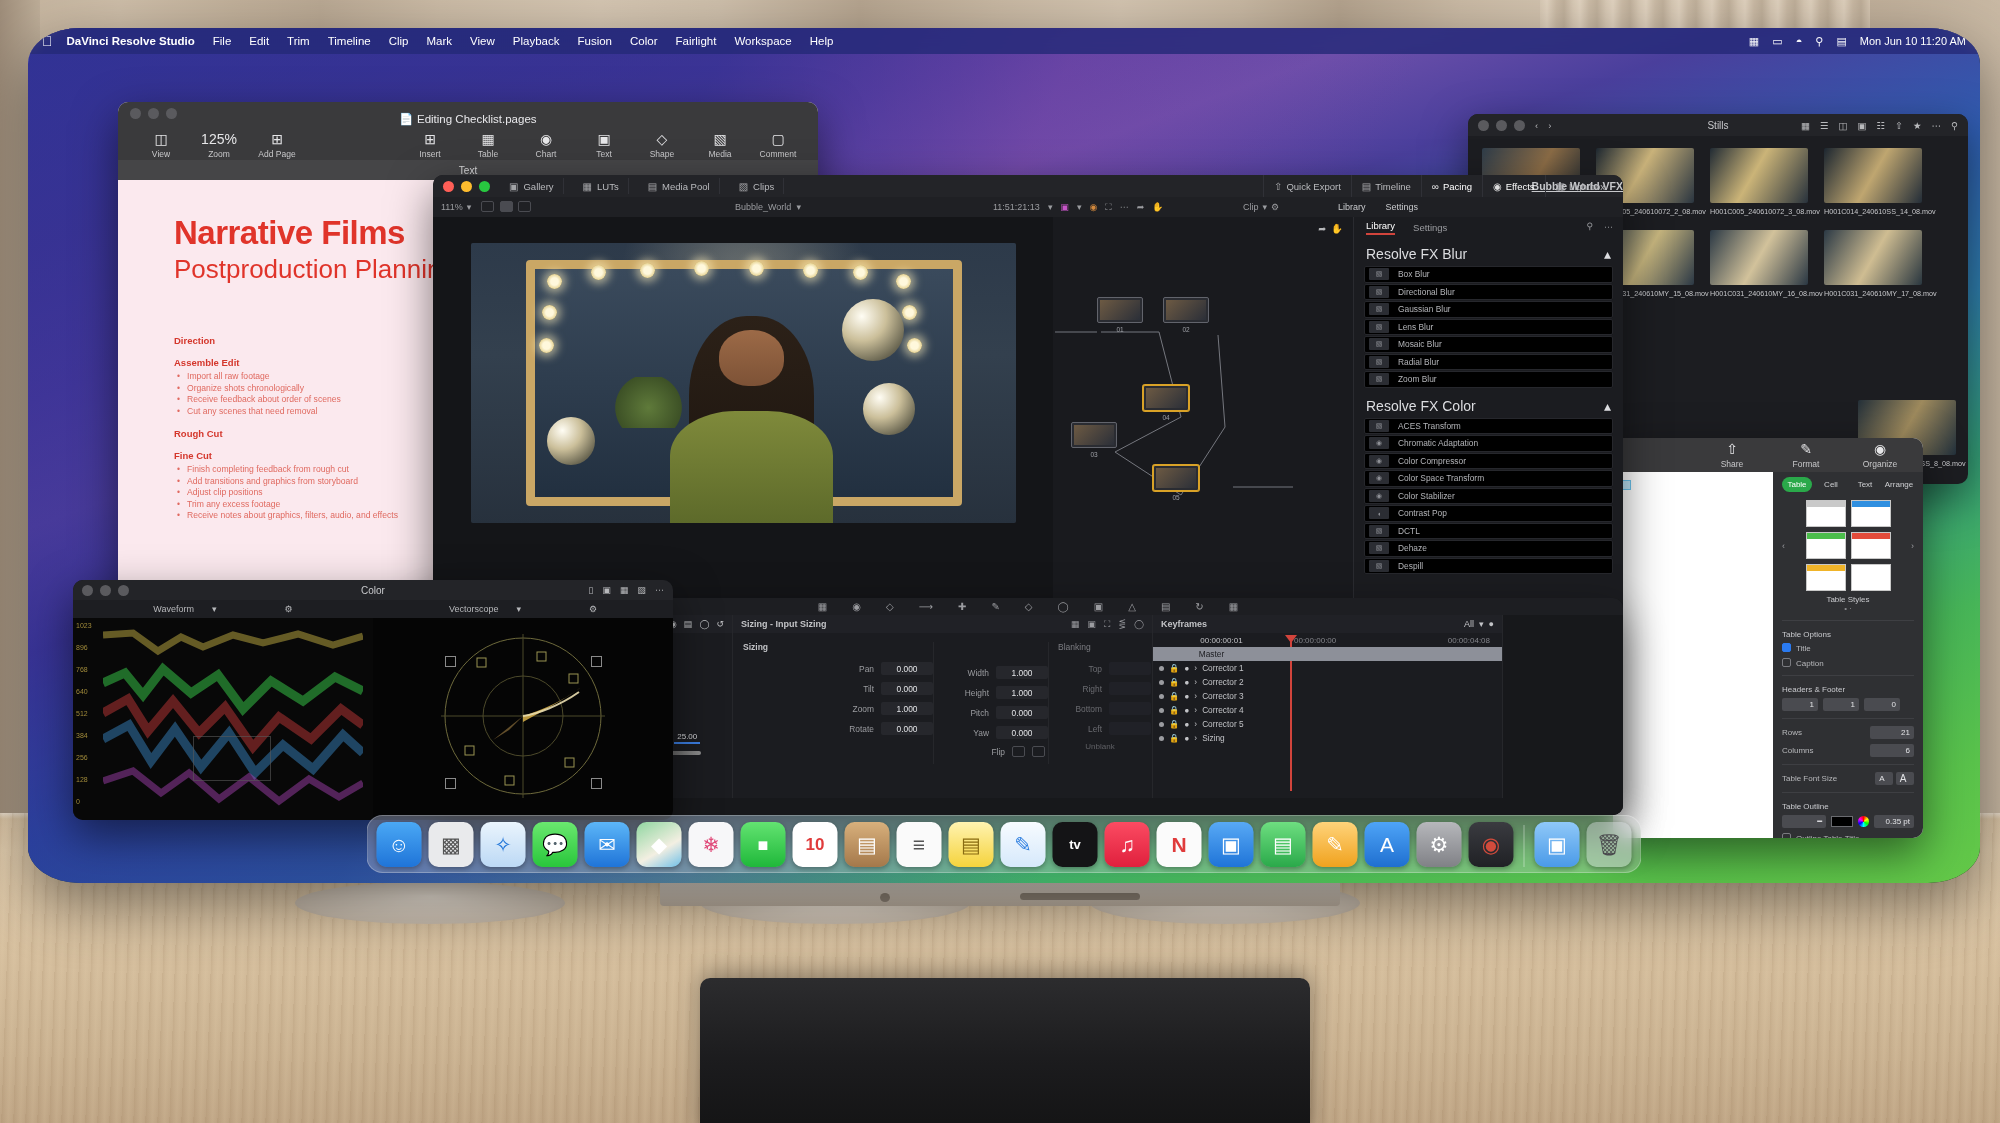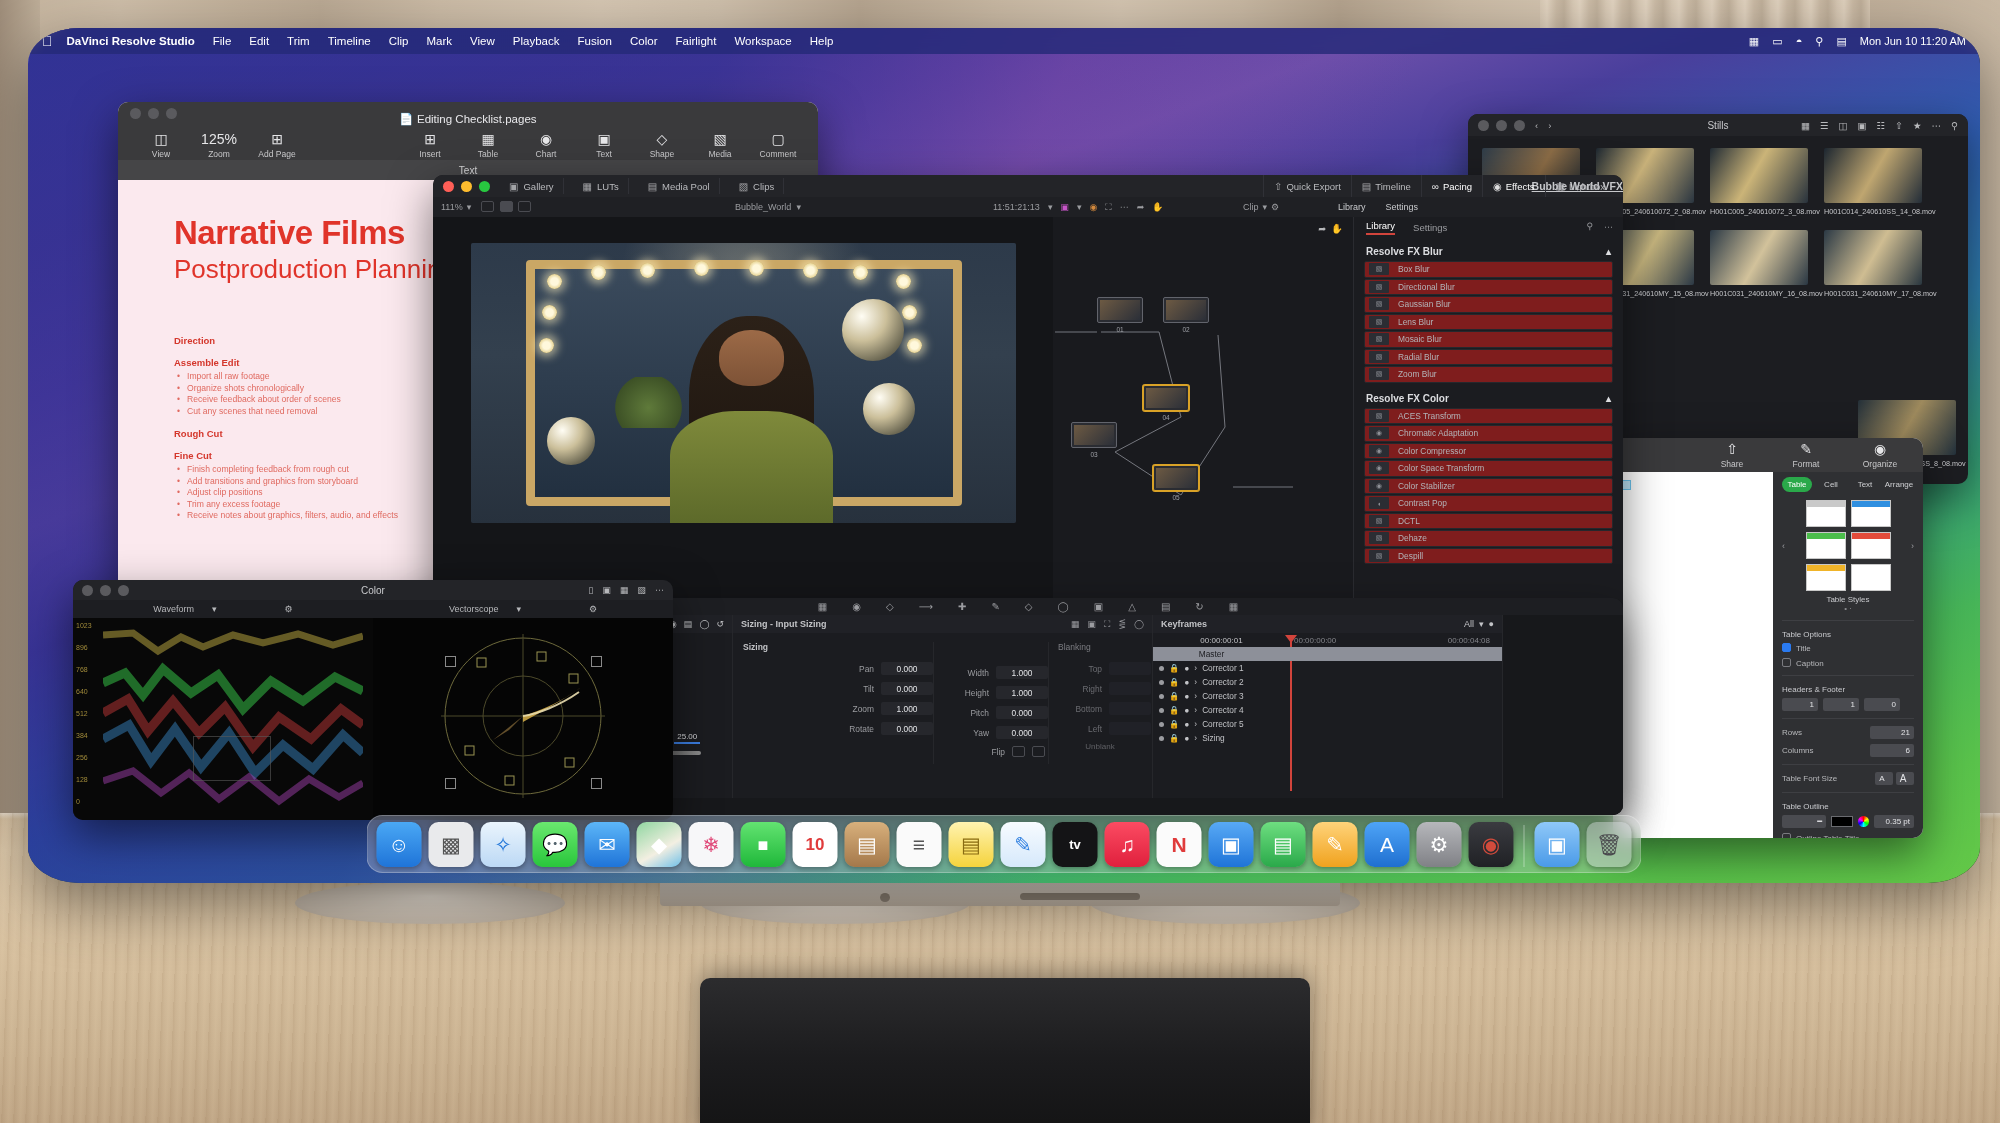--- a/index.html
+++ b/index.html
@@ -186,24 +186,24 @@
   .node.sel { border-color:#d9a227; box-shadow:0 0 0 1px #d9a227; }
   .node .thumb { position:absolute; inset:2px; background:linear-gradient(135deg,#6d5a43,#2b2f38); }
   .node .lbl { position:absolute; bottom:-11px; left:0; width:100%; text-align:center;
                color:#9ea0a6; font-size:6.5px; }
 
   #rv-effects { width:270px; background:#1b1c20; border-left:1px solid #2a2b30; position:relative; }
   #fx-tabs { height:20px; display:flex; align-items:center; gap:18px; padding:0 12px;
              color:#9b9ca0; font-size:9.5px; position:relative; }
   #fx-tabs .act { color:#fff; border-bottom:2px solid #d2443c; padding-bottom:2px; }
   #fx-search { position:absolute; right:30px; top:4px; color:#9b9ca0; font-size:9px; }
-  .fx-group { color:#dcdde0; font-size:10px; font-weight:bold; padding:9px 12px 4px 12px;
+  .fx-group { color:#dcdde0; font-size:14px; font-weight:normal; padding:9px 12px 4px 12px;
               display:flex; justify-content:space-between; }
   .fx-item { display:flex; align-items:center; gap:9px; height:16.5px; margin:0 10px 1px 10px;
-             border:1px solid #26272c; border-radius:2px; background:#7f1d1d; padding-left:4px; }
+             border:1px solid #26272c; border-radius:2px; background:#000000; padding-left:4px; }
   .fx-ic { width:20px; height:12px; background:#2b2d33; border-radius:1px; flex:none;
            display:flex; align-items:center; justify-content:center; color:#8e9096; font-size:7px; }
   .fx-name { color:#b3b4b8; font-size:8.4px; }
 
   
   #rv-lower { position:absolute; left:405px; top:570px; width:1190px; height:217px;
               background:#17181b; }
   #rv-lower-toolbar { height:17px; background:#1d1e22; display:flex; align-items:center;
                       justify-content:center; gap:25px; color:#9b9ca0; font-size:10px; }
   #rv-lower-cols { display:flex; height:183px; }

